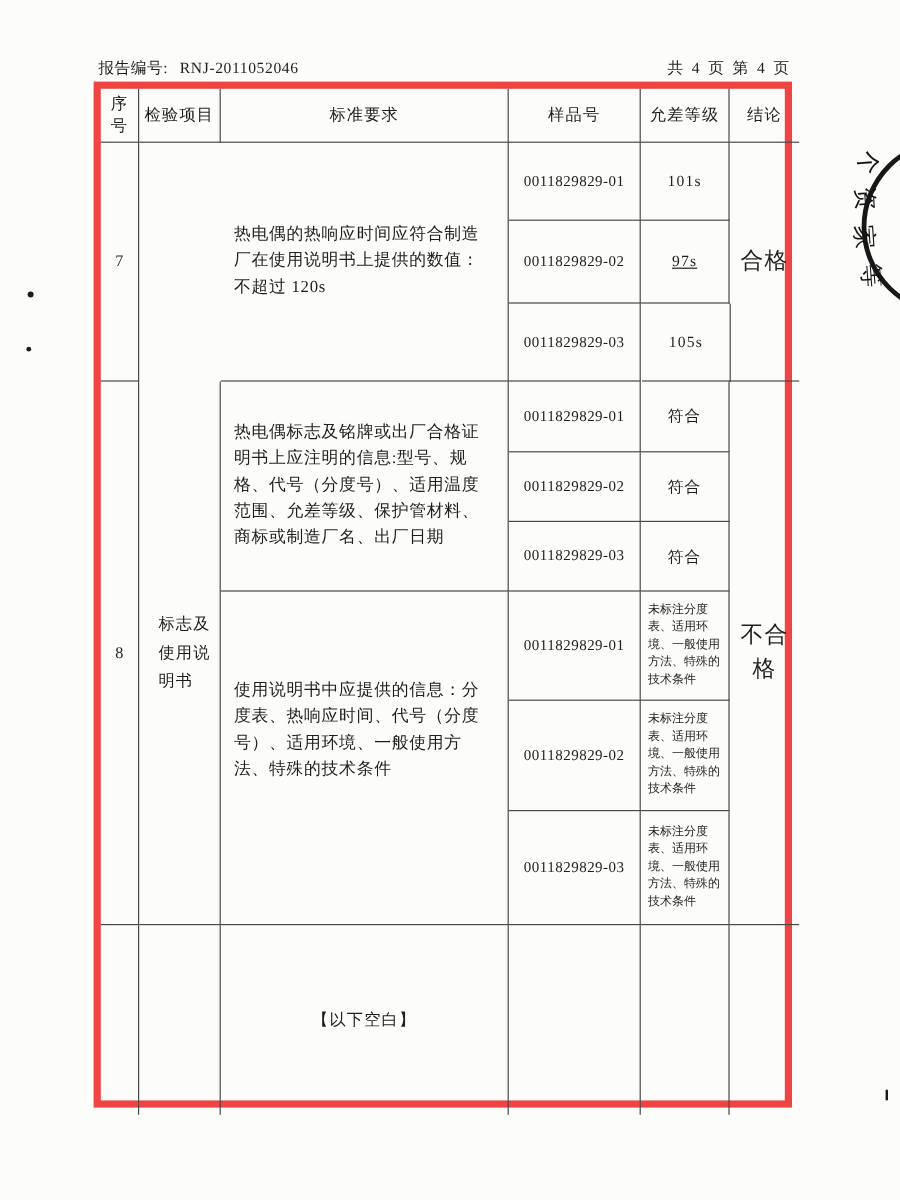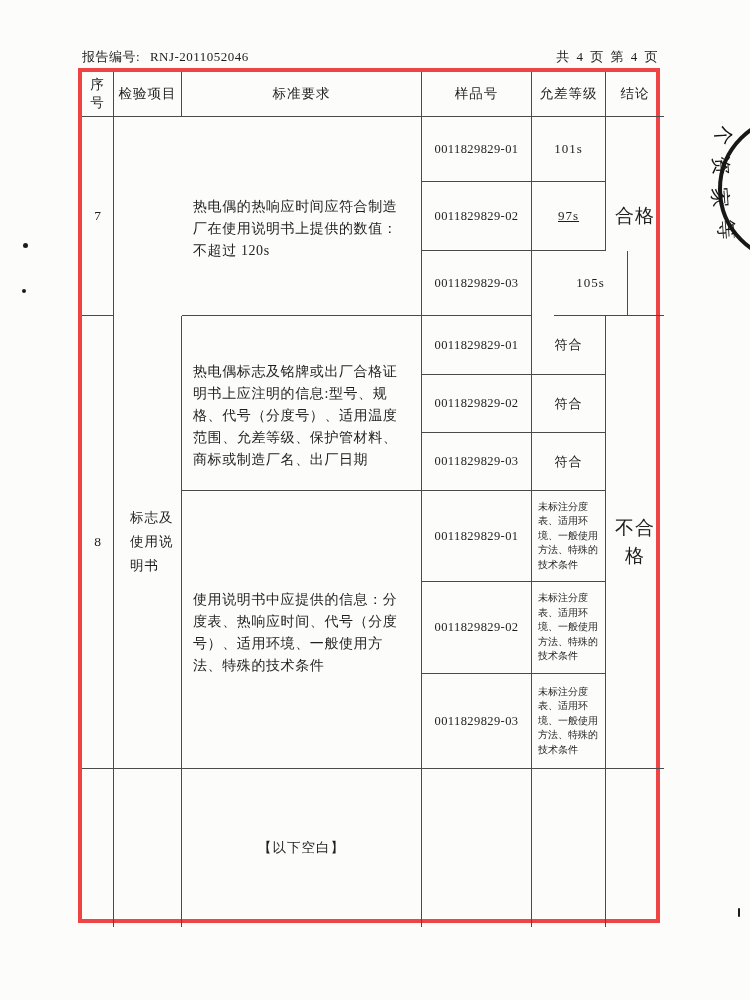--- a/index.html
+++ b/index.html
@@ -7,33 +7,33 @@
     position:relative;width:750px;height:1000px;background:#fcfcfa;
     overflow:hidden;margin:0 auto;
     font-family:"Liberation Serif","DejaVu Serif",serif;
     color:#1e1e1e;
   }
   .hdrline{position:absolute;top:48px;font-size:13px;letter-spacing:.5px;white-space:nowrap;font-family:Liberation Serif, serif;}
   #report-no{left:82px;}
   #pagination{right:92px;word-spacing:3px;}
   
   #tbl{position:absolute;left:78px;top:68px;width:582px;height:855px;
-       border:4px solid #ef4444;box-sizing:border-box;}
+       border:6px solid #ef4444;box-sizing:border-box;}
   .c{position:absolute;box-sizing:border-box;
      border:0 solid #4a4a4a;border-right-width:1px;border-bottom-width:1px;
      display:flex;align-items:center;justify-content:center;
      font-size:13.5px;line-height:1.5;text-align:center;}
   .no-r{border-right-width:0;}
   .no-b{border-bottom-width:0;}
   .hcell{font-size:13.5px;letter-spacing:1px;}
   .seqhdr{width:1.1em;word-break:break-all;line-height:1.35;}
   .vtext{width:1.1em;word-break:break-all;line-height:1.95;font-size:13.5px;}
   .wraptext{width:4.2em;word-break:break-all;line-height:1.8;font-size:13.5px;letter-spacing:1px;text-align:left;margin-left:16px;}
   .req{justify-content:flex-start;text-align:left;padding:0 11px;font-size:14px;line-height:22px;letter-spacing:.6px;}
-  .req-inner{width:100%;margin-top:26px;}
+  .req-inner{width:100%;}
   .req-low{align-items:flex-start;}
   .req-low .req-inner{padding-top:72px;}
   .sid{font-size:12.5px;letter-spacing:.4px;font-family:"Liberation Serif","DejaVu Serif",serif;}
   .res{font-size:13px;letter-spacing:1px;}
   .res-small{font-size:10px;line-height:1.45;text-align:left;padding:3px 6px;letter-spacing:0;
              justify-content:flex-start;align-items:center;}
   .concl{font-size:19px;letter-spacing:1px;}
   .blanknote{font-size:13.5px;letter-spacing:1px;}
   
   #stamp-arc{position:absolute;left:718px;top:115px;width:148px;height:148px;
@@ -68,21 +68,21 @@
     <div class="c" style="left:0;top:45px;width:32px;height:199px;">7</div>
     <div class="c req" style="left:100px;top:45px;width:240px;height:199px;">
         <div class="req-inner">热电偶的热响应时间应符合制造厂在使用说明书上提供的数值：不超过 120s</div>
       </div>
 
     <div class="c sid" style="left:340px;top:45px;width:110px;height:65px;">0011829829-01</div>
     <div class="c res" style="left:450px;top:45px;width:74px;height:65px;">101s</div>
     <div class="c sid" style="left:340px;top:110px;width:110px;height:69px;">0011829829-02</div>
     <div class="c res" style="left:450px;top:110px;width:74px;height:69px;text-decoration:underline;">97s</div>
     <div class="c sid" style="left:340px;top:179px;width:110px;height:65px;">0011829829-03</div>
-    <div class="c res" style="left:472px;top:179px;width:74px;height:65px;">105s</div>
+    <div class="c res" style="left:451px;top:179px;width:74px;height:65px;">105s</div>
 
     <div class="c concl no-r" style="left:524px;top:45px;width:58px;height:199px;">合格</div>
 
     <div class="c" style="left:0;top:244px;width:32px;height:453px;">8</div>
     <div class="c" style="left:32px;top:244px;width:68px;height:453px;">
         <div class="wraptext">标志及使用说明书</div>
       </div>
 
     <div class="c req" style="left:100px;top:244px;width:240px;height:175px;">
         <div class="req-inner">热电偶标志及铭牌或出厂合格证明书上应注明的信息:型号、规格、代号（分度号）、适用温度范围、允差等级、保护管材料、商标或制造厂名、出厂日期</div>

